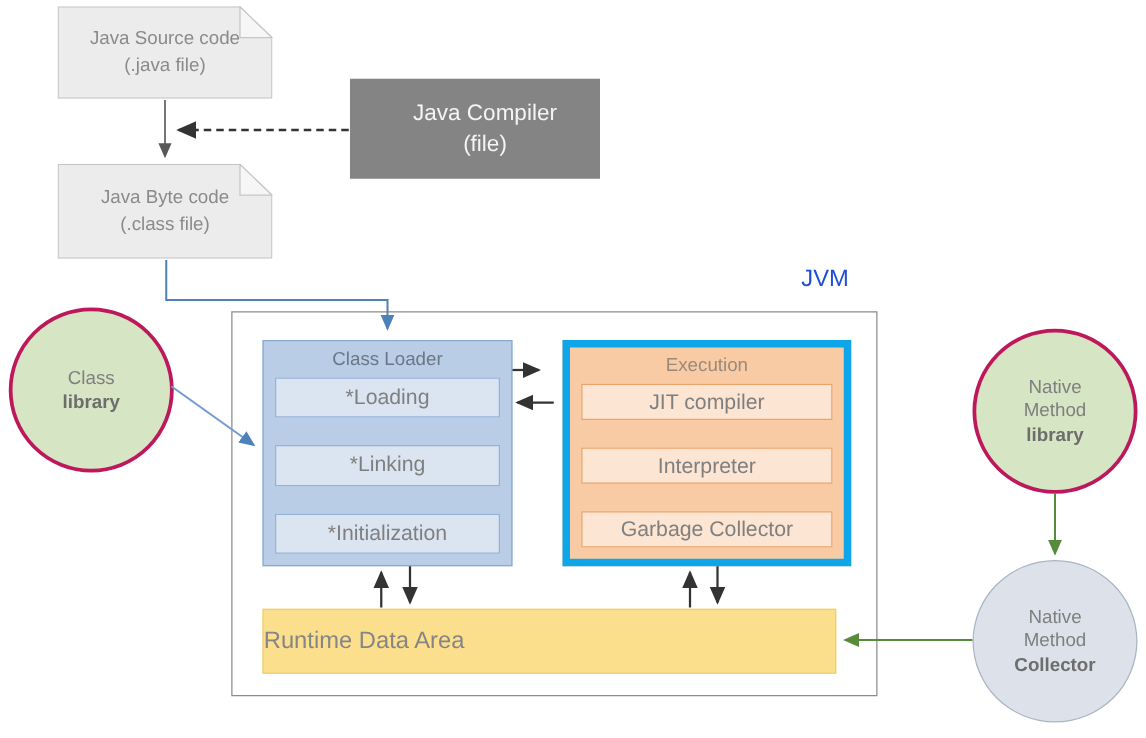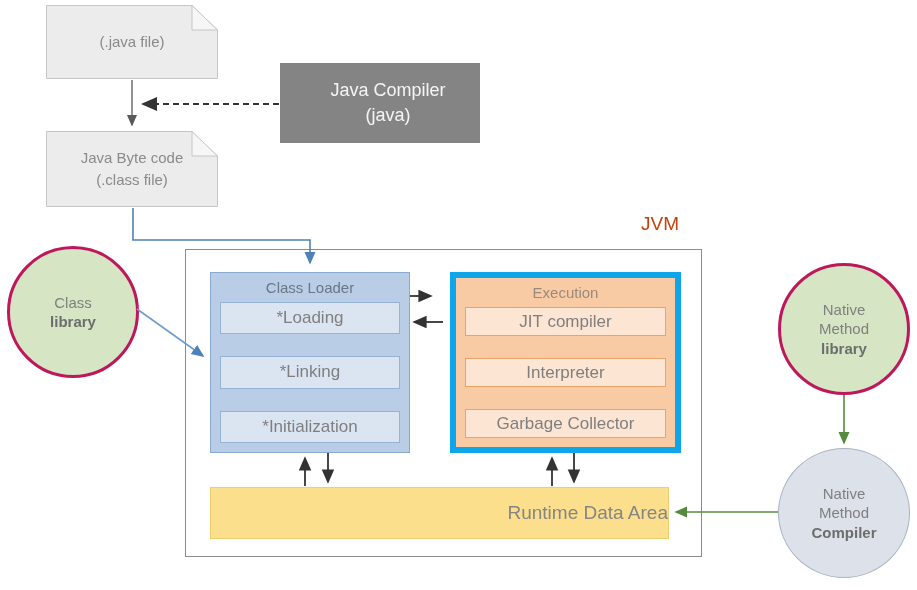--- a/index.html
+++ b/index.html
@@ -18,41 +18,41 @@
   }
   
   .compiler{
     position:absolute;left:280px;top:63px;width:184px;height:80px;background:#848484;
     display:flex;flex-direction:column;justify-content:center;align-items:center;
     color:#f5f5f5;font-size:18px;line-height:1.4;padding-left:16px;
   }
   
   .jvm-label{
     position:absolute;left:610px;top:213px;width:100px;text-align:center;
-    color:#c2410c;font-size:19px;
+    color:#1d4ed8;font-size:19px;
   }
   .jvm-box{position:absolute;left:185px;top:249px;width:517px;height:308px;
     border:1.5px solid #8c8c8c;background:#ffffff;box-sizing:border-box;}
   
   .panel{position:absolute;box-sizing:border-box;display:flex;flex-direction:column;}
   .panel-title{height:29px;display:flex;align-items:center;justify-content:center;font-size:15px;}
   .panel-items{flex:1;display:flex;flex-direction:column;gap:22px;padding:0 9px 9px;}
   .panel-item{flex:1;display:flex;align-items:center;justify-content:center;
     font-size:17px;color:#7f7f7f;box-sizing:border-box;}
   .panel.blue{left:210px;top:272px;width:200px;height:181px;background:#b9cde6;border:1px solid #89a9d1;}
   .panel.blue .panel-title{color:#6b7687;}
   .panel.blue .panel-item{background:#dbe5f2;border:1px solid #95b3d7;}
   .panel.orange{left:450px;top:272px;width:231px;height:181px;background:#f8cba4;border:6px solid #0ea5e9;}
   .panel.orange .panel-title{color:#9a8a7c;}
   .panel.orange .panel-item{background:#fce5d3;border:1px solid #eca36a;}
   
   .runtime{
     position:absolute;left:210px;top:487px;width:459px;height:52px;background:#fcdf8d;
     border:1px solid #f0cd70;box-sizing:border-box;display:flex;align-items:center;
-    justify-content:flex-end;color:#858585;font-size:19px;
+    justify-content:flex-start;color:#858585;font-size:19px;
   }
   
   .circle{
     position:absolute;border-radius:50%;display:flex;flex-direction:column;
     justify-content:center;align-items:center;font-size:15px;line-height:1.3;
     color:#7f7f7f;box-sizing:border-box;text-align:center;
   }
   .circle .b{font-weight:bold;color:#6d6d6d;}
   .circle.green{background:#d6e5c3;border:3px solid #be185d;}
   .circle.gray{background:#dde2ea;border:1px solid #aab4c4;}
@@ -66,27 +66,28 @@
 <body>
 
 <div class="canvas">
 
   <div class="doc" style="left:46px;top:5px;width:172px;height:74px;">
     <svg viewBox="0 0 172 74" preserveAspectRatio="none">
       <path class="doc-body" d="M0.5,0.5 H146 L171.5,25 V73.5 H0.5 Z"></path>
       <path class="doc-fold" d="M146,0.5 V25 H171.5 Z"></path>
     </svg>
     <div class="doc-text">
+      <span>Java Source code</span>
       <span>(.java file)</span>
     </div>
   </div>
 
   <div class="compiler">
     <span>Java Compiler</span>
-    <span>(java)</span>
+    <span>(file)</span>
   </div>
 
   <div class="doc" style="left:46px;top:131px;width:172px;height:76px;">
     <svg viewBox="0 0 172 76" preserveAspectRatio="none">
       <path class="doc-body" d="M0.5,0.5 H146 L171.5,25 V75.5 H0.5 Z"></path>
       <path class="doc-fold" d="M146,0.5 V25 H171.5 Z"></path>
     </svg>
     <div class="doc-text">
       <span>Java Byte code</span>
       <span>(.class file)</span>
@@ -125,21 +126,21 @@
 
   <div id="nm-lib" class="circle green">
     <span>Native</span>
     <span>Method</span>
     <span class="b">library</span>
   </div>
 
   <div id="nm-iface" class="circle gray">
     <span>Native</span>
     <span>Method</span>
-    <span class="b">Compiler</span>
+    <span class="b">Collector</span>
   </div>
 
   <svg class="connections">
     <defs>
       <marker id="ah-gray" markerWidth="9" markerHeight="8" refX="7" refY="3.5" orient="auto">
         <path d="M0,0 L8,3.5 L0,7 Z" fill="#595959"></path>
       </marker>
       <marker id="ah-black" markerWidth="9" markerHeight="8" refX="7" refY="3.5" orient="auto">
         <path d="M0,0 L8,3.5 L0,7 Z" fill="#333333"></path>
       </marker>

